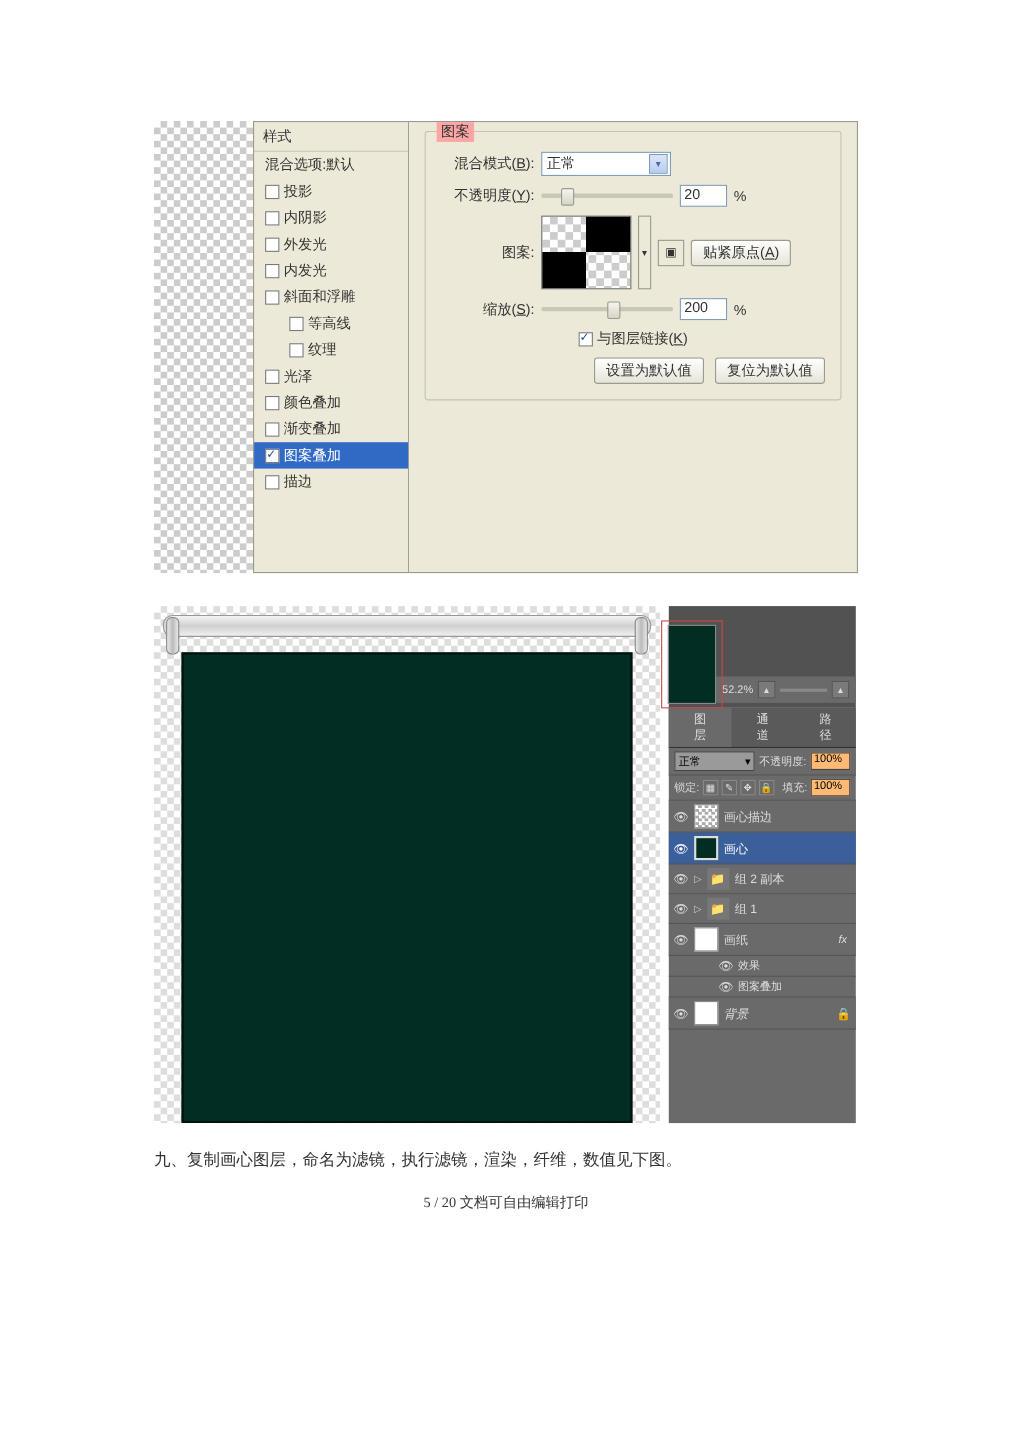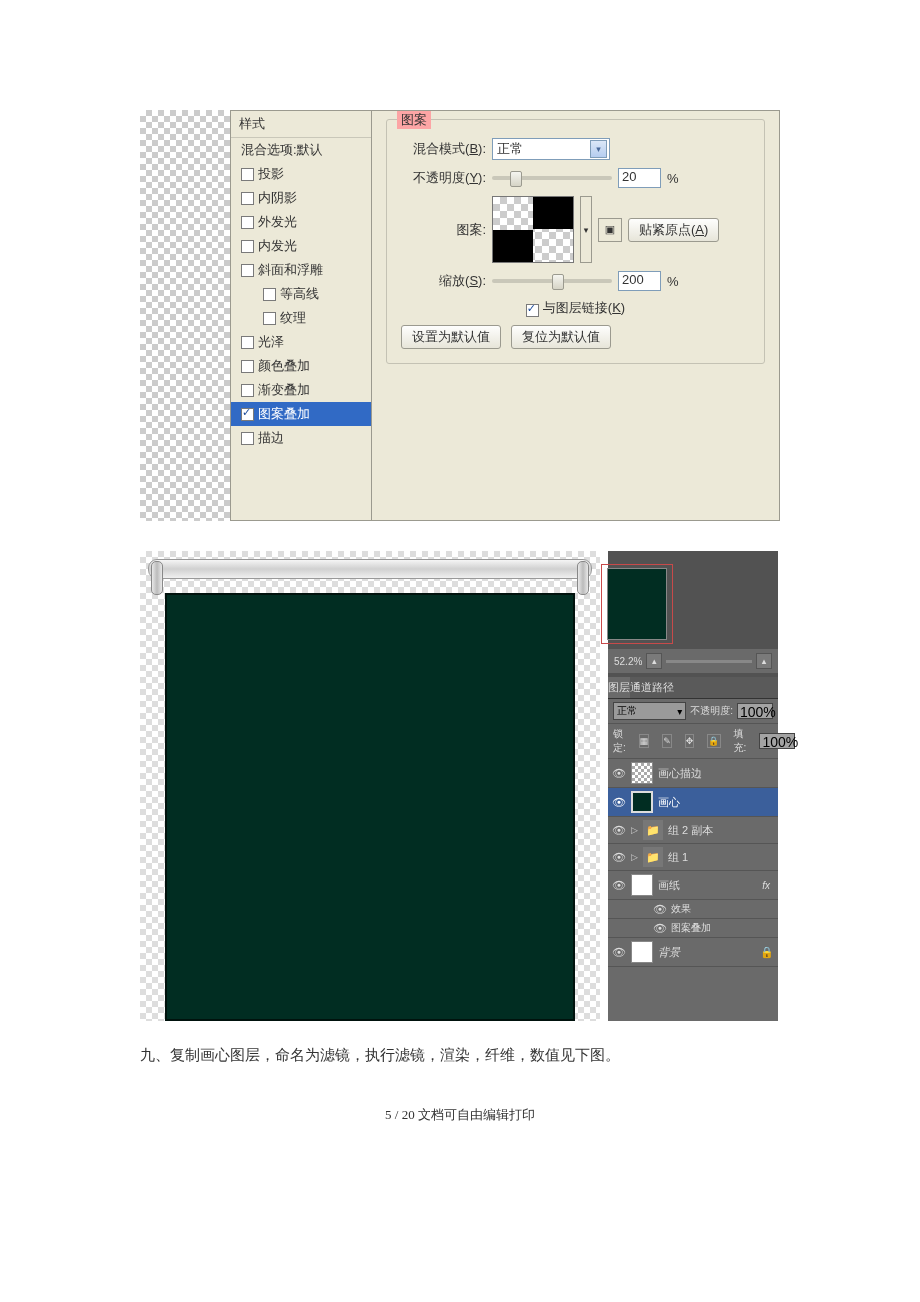--- a/index.html
+++ b/index.html
@@ -23,57 +23,57 @@
 .select-arrow{width:15px;height:16px;background:linear-gradient(#dbe7f7,#b5cdf0);border:1px solid #7f9db9;display:flex;align-items:center;justify-content:center;font-size:9px;color:#4a6a9b}
 .slider{width:120px;height:4px;background:#c9c7b9;position:relative;border-radius:2px}
 .thumb{position:absolute;top:-5px;width:10px;height:14px;background:linear-gradient(#f5f5f0,#d6d4c6);border:1px solid #9b9a8f;border-radius:2px}
 .num-input{width:35px;height:18px;border:1px solid #7f9db9;background:#fff;text-align:left;padding:0 3px}
 .swatch-wrap{display:flex;align-items:center;gap:6px}
 .swatch{width:80px;height:65px;border:1px solid #777;background-image:repeating-conic-gradient(#ccc 0 25%,#fff 0 50%);background-size:14px 14px;position:relative}
 .swatch::after{content:"";position:absolute;inset:0;background:conic-gradient(#000 0 25%,transparent 0 50%,#000 0 75%,transparent 0)}
 .swatch-dd{width:10px;height:65px;background:#ece9d8;border:1px solid #9b9a8f;display:flex;align-items:center;justify-content:center;font-size:9px}
 .small-btn{width:22px;height:22px;border:1px solid #9b9a8f;background:#ece9d8;display:flex;align-items:center;justify-content:center;font-size:11px}
 .btn{border:1px solid #9b9a8f;background:linear-gradient(#fefefd,#e7e5d9);border-radius:3px;padding:2px 10px;font-size:13px;cursor:pointer}
-.btn-row{display:flex;gap:10px;justify-content:flex-start;margin-top:8px}
-.check-row{display:flex;align-items:flex-end;gap:4px;justify-content:center;margin-top:2px}
+.btn-row{display:flex;gap:10px;justify-content:flex-end;margin-top:8px}
+.check-row{display:flex;align-items:center;gap:4px;justify-content:center;margin-top:2px}
 .para{line-height:1.9;margin:20px 0 12px;font-size:15px}
 .fig2{display:flex;gap:8px;margin-bottom:20px}
 .preview{width:460px;height:470px;background-image:repeating-conic-gradient(#ddd 0 25%,#fff 0 50%);background-size:12px 12px;position:relative;overflow:hidden}
 .scroll-top{position:absolute;top:8px;left:8px;right:8px;height:18px;background:linear-gradient(#f5f5f5,#d0d0d0,#f0f0f0);border-radius:9px;border:1px solid #999}
 .scroll-knob{position:absolute;width:10px;height:32px;background:linear-gradient(90deg,#e8e8e8,#bbb,#e8e8e8);border:1px solid #888;border-radius:5px;top:1px}
 .green-rect{position:absolute;top:42px;left:25px;right:25px;bottom:0;background:#012d22;border:2px solid rgba(0,0,0,0.6)}
 .panel{width:170px;display:flex;flex-direction:column}
-.mini-prev{background:#525252;padding:18px 0 4px;display:flex;flex-direction:column;align-items:flex-start}
+.mini-prev{background:#525252;padding:18px 0 4px;display:flex;flex-direction:row;align-items:flex-end}
 .mini-box{width:58px;height:70px;background:#012d22;outline:1px solid #888;position:relative}
 .mini-box::after{content:"";position:absolute;inset:-5px -7px;border:1px solid #c74a4a}
 .zoom-bar{width:100%;display:flex;align-items:center;gap:4px;padding:4px 6px;background:#6a6a6a;font-size:10px;color:#ddd;margin-top:10px;box-sizing:border-box}
 .zoom-track{flex:1;height:3px;background:#888;position:relative}
 .zoom-btn{width:14px;height:14px;background:#7a7a7a;border:1px solid #555;font-size:9px;display:flex;align-items:center;justify-content:center}
 .layers-panel{background:#6a6a6a;flex:1;font-size:11px;color:#ddd}
 .tabs{display:flex;background:#5a5a5a;border-bottom:1px solid #333}
-.tab{padding:3px 0;font-size:11px}
+.tab{padding:3px 23px;font-size:11px}
 .tab.active{background:#6a6a6a}
 .layer-ctrl{display:flex;align-items:center;padding:3px 5px;gap:4px;background:#6a6a6a;border-bottom:1px solid #555}
 .mode-select{background:#9a9a9a;border:1px solid #444;height:16px;flex:1;font-size:10px;padding:0 3px;display:flex;align-items:center;justify-content:space-between;color:#000}
 .opacity-lbl{font-size:10px}
-.opacity-val{background:#a3a3a3;border:1px solid #444;width:30px;height:14px;font-size:14px;text-align:center;padding:0 2px;color:#000}
-.lock-row{display:flex;align-items:center;padding:3px 5px;gap:13px;border-bottom:1px solid #555;font-size:10px}
+.opacity-val{background:#fdba74;border:1px solid #444;width:30px;height:14px;font-size:10px;text-align:left;padding:0 2px;color:#000}
+.lock-row{display:flex;align-items:center;padding:3px 5px;gap:3px;border-bottom:1px solid #555;font-size:10px}
 .lock-icon{width:12px;height:12px;border:1px solid #888;font-size:9px;display:flex;align-items:center;justify-content:center}
 .layer{display:flex;align-items:center;padding:3px 4px;gap:5px;border-bottom:1px solid #555;background:#6a6a6a}
 .layer.selected{background:#3b5f9b;color:#fff}
 .eye{width:14px;height:14px;display:flex;align-items:center;justify-content:center;font-size:11px}
 .layer-thumb{width:20px;height:20px;border:1px solid #888;background:#fff}
 .layer-thumb.checker{background-image:repeating-conic-gradient(#aaa 0 25%,#fff 0 50%);background-size:6px 6px}
 .layer-thumb.green{background:#012d22;border:2px solid #ddd;width:18px;height:18px}
 .layer-thumb.folder{background:#777;display:flex;align-items:center;justify-content:center;border:0}
 .layer-name{flex:1;font-size:11px}
 .tri{font-size:9px;color:#ccc}
 .fx{font-size:10px;font-style:italic;margin-right:4px}
 .sub-fx{padding-left:45px;font-size:10px;display:flex;align-items:center;gap:4px;border-bottom:1px solid #555;height:18px}
-.footer{text-align:center;font-size:13px;color:#333;margin-top:36px;font-family:SimSun}
+.footer{text-align:center;font-size:13px;color:#333;margin-top:14px;font-family:SimSun}
 u{text-decoration:underline}
 </style>
 </head>
 <body>
 
 <div class="page">
 
 <div class="fig1">
 <div class="canvas-bg"></div>
 <div class="sidebar">

